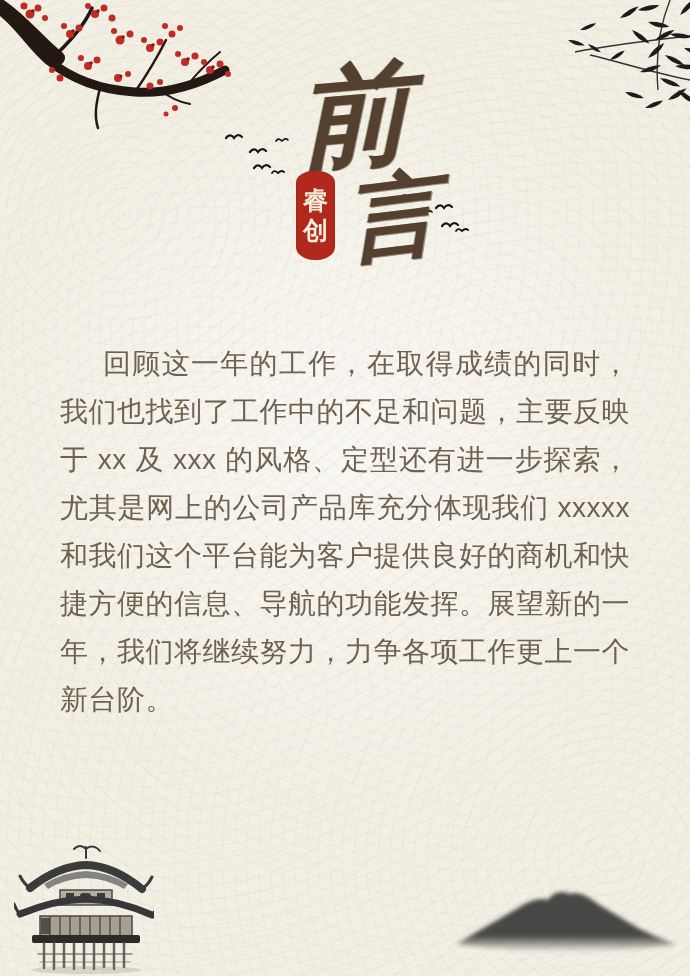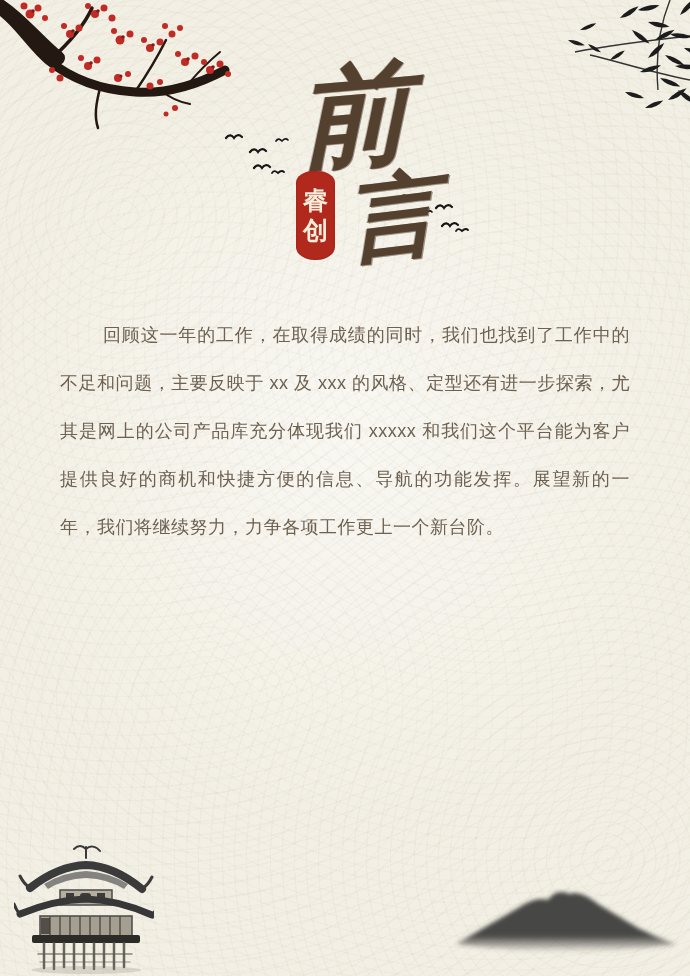--- a/index.html
+++ b/index.html
@@ -54,24 +54,24 @@
   .seal span {
     color: #f4edd9;
     font-family: "Liberation Serif", serif;
     font-weight: bold;
     font-size: 25px;
     line-height: 1;
   }
 
   .content {
     position: absolute;
-    left: 60px; top: 311px;
+    left: 60px; top: 340px;
     width: 570px;
     color: #6d6152;
-    font-size: 18px;
+    font-size: 28px;
     line-height: 48px;
     letter-spacing: 0.5px;
     text-align: justify;
   }
   .content p { text-indent: 43px; }
   .content p + p { margin-top: 13px; }
 </style>
 </head>
 <body>
 

